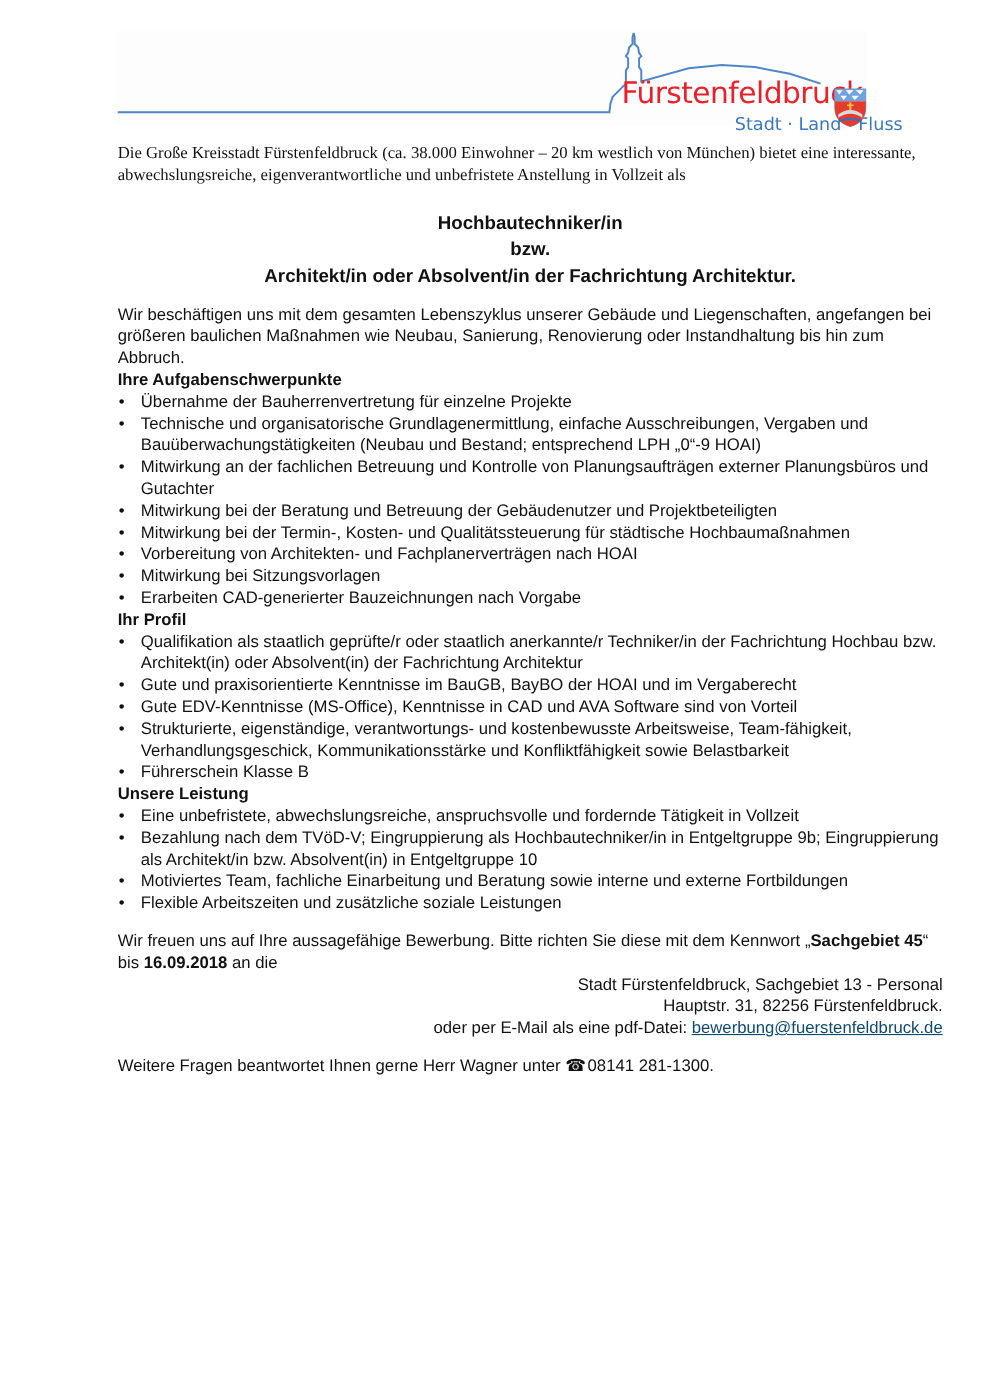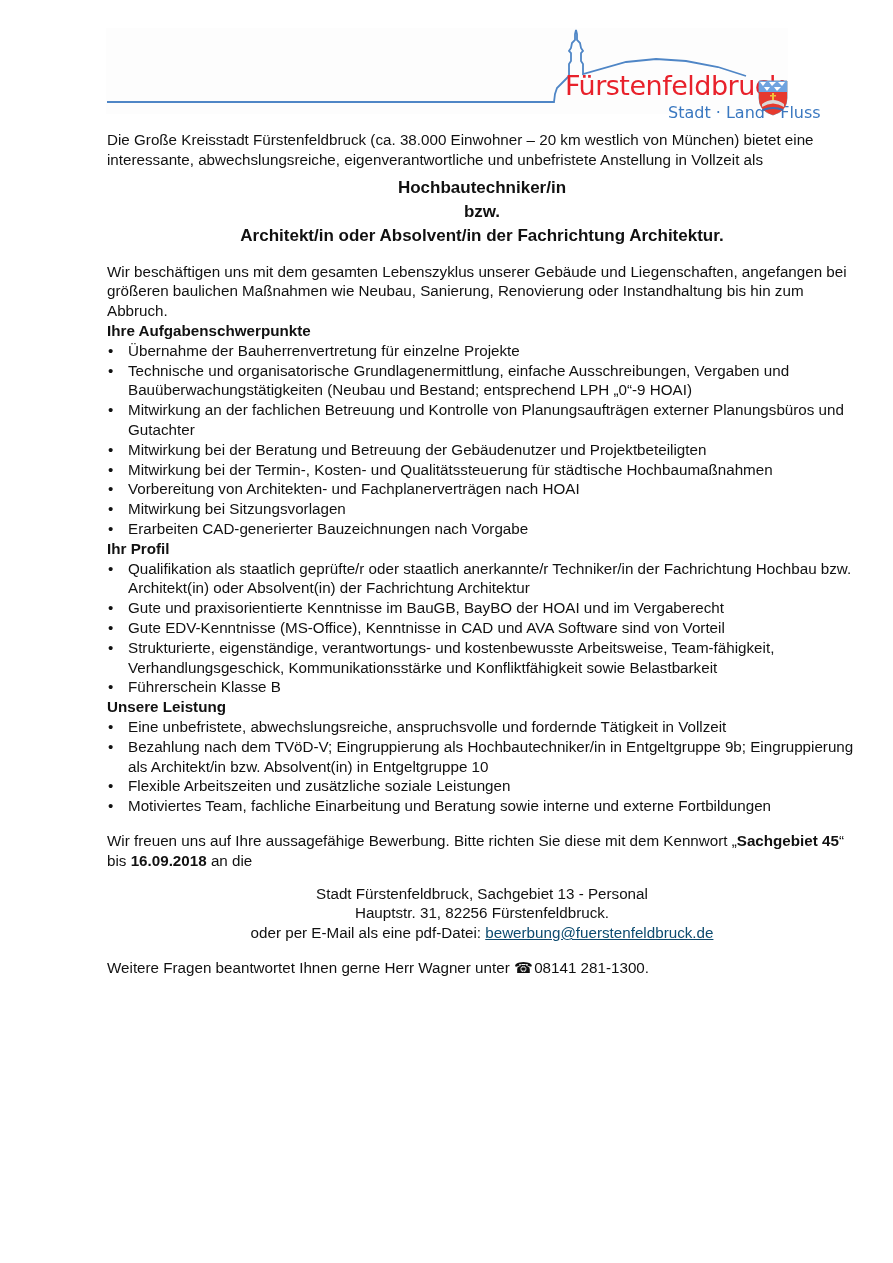--- a/index.html
+++ b/index.html
@@ -7,30 +7,30 @@
          font-family: "Liberation Sans", sans-serif; color: #111; }
   .logo-band { position: absolute; left: 106px; top: 28px; width: 682px; height: 86px; background: #fdfdfd; }
   .logo-svg { position: absolute; left: 106px; top: 28px; }
   .logo-name { position: absolute; left: 565px; top: 72px; font-size: 27px; color: #e8212b;
                font-family: "DejaVu Sans", sans-serif; letter-spacing: -0.5px; line-height: 1; }
   .logo-tag { position: absolute; left: 668px; top: 105px; font-size: 16px; color: #3a78c0;
               font-family: "DejaVu Sans", sans-serif; line-height: 1; }
   .crest { position: absolute; left: 758px; top: 80px; }
   .content { position: absolute; left: 107px; top: 130px; width: 750px; font-size: 15.2px; line-height: 19.8px; }
   p { margin: 0; }
-  .intro { margin-bottom: 6px; }
+  .intro { margin-bottom: 21px; font-family: Liberation Serif, serif; }
   .title-block { text-align: center; font-weight: bold; font-size: 17px; line-height: 24px; margin-bottom: 14px; }
   .para { margin-bottom: 0; }
   .section { }
   .section h3 { font-size: 15.2px; font-weight: bold; margin: 0; line-height: 19.8px; }
   ul { list-style: none; margin: 0; padding: 0; }
   li { position: relative; padding-left: 21px; }
   li::before { content: "•"; position: absolute; left: 1px; top: 0; }
   .closing { margin-top: 15px; }
-  .address { text-align: center; margin-top: 13px; }
+  .address { text-align: right; }
   .address a { color: #0c4a6e; text-decoration: underline; }
   .contact { margin-top: 15px; }
   .phone-icon { display: inline-block; width: 16px; text-align: center; }
 </style>
 </head>
 <body>
 
 <div class="logo-band"></div>
 <svg class="logo-svg" width="682" height="86" viewBox="0 0 682 86">
   <path d="M1 74 L448 74 L449 66 L451 60 L460 51 L463 48 L463 36 L465 33 L465 25 L463 23 L465 20 L466 15 L469 12 L469 6 L470 2 L471 6 L471 12 L474 15 L475 20 L477 23 L475 25 L475 33 L477 36 L477 46 L520 34 L550 31 L580 33 L612 39 L640 48" fill="none" stroke="#4f86c6" stroke-width="1.8"></path>
@@ -83,22 +83,22 @@
       <li>Strukturierte, eigenständige, verantwortungs- und kostenbewusste Arbeitsweise, Team-fähigkeit, Verhandlungsgeschick, Kommunikationsstärke und Konfliktfähigkeit sowie Belastbarkeit</li>
       <li>Führerschein Klasse B</li>
     </ul>
   </div>
 
   <div class="section">
     <h3>Unsere Leistung</h3>
     <ul>
       <li>Eine unbefristete, abwechslungsreiche, anspruchsvolle und fordernde Tätigkeit in Vollzeit</li>
       <li>Bezahlung nach dem TVöD-V; Eingruppierung als Hochbautechniker/in in Entgeltgruppe 9b; Eingruppierung als Architekt/in bzw. Absolvent(in) in Entgeltgruppe 10</li>
+      <li>Motiviertes Team, fachliche Einarbeitung und Beratung sowie interne und externe Fortbildungen</li>
       <li>Flexible Arbeitszeiten und zusätzliche soziale Leistungen</li>
-      <li>Motiviertes Team, fachliche Einarbeitung und Beratung sowie interne und externe Fortbildungen</li>
     </ul>
   </div>
 
   <p class="closing"><span>Wir freuen uns auf Ihre aussagefähige Bewerbung. Bitte richten Sie diese mit dem Kennwort </span><span>„</span><b>Sachgebiet 45</b><span>“</span><span> bis </span><b>16.09.2018</b><span> an die</span></p>
 
   <div class="address">
     <div>Stadt Fürstenfeldbruck, Sachgebiet 13 - Personal</div>
     <div>Hauptstr. 31, 82256 Fürstenfeldbruck.</div>
     <div><span>oder per E-Mail als eine pdf-Datei: </span><a href="#">bewerbung@fuerstenfeldbruck.de</a></div>
   </div>

